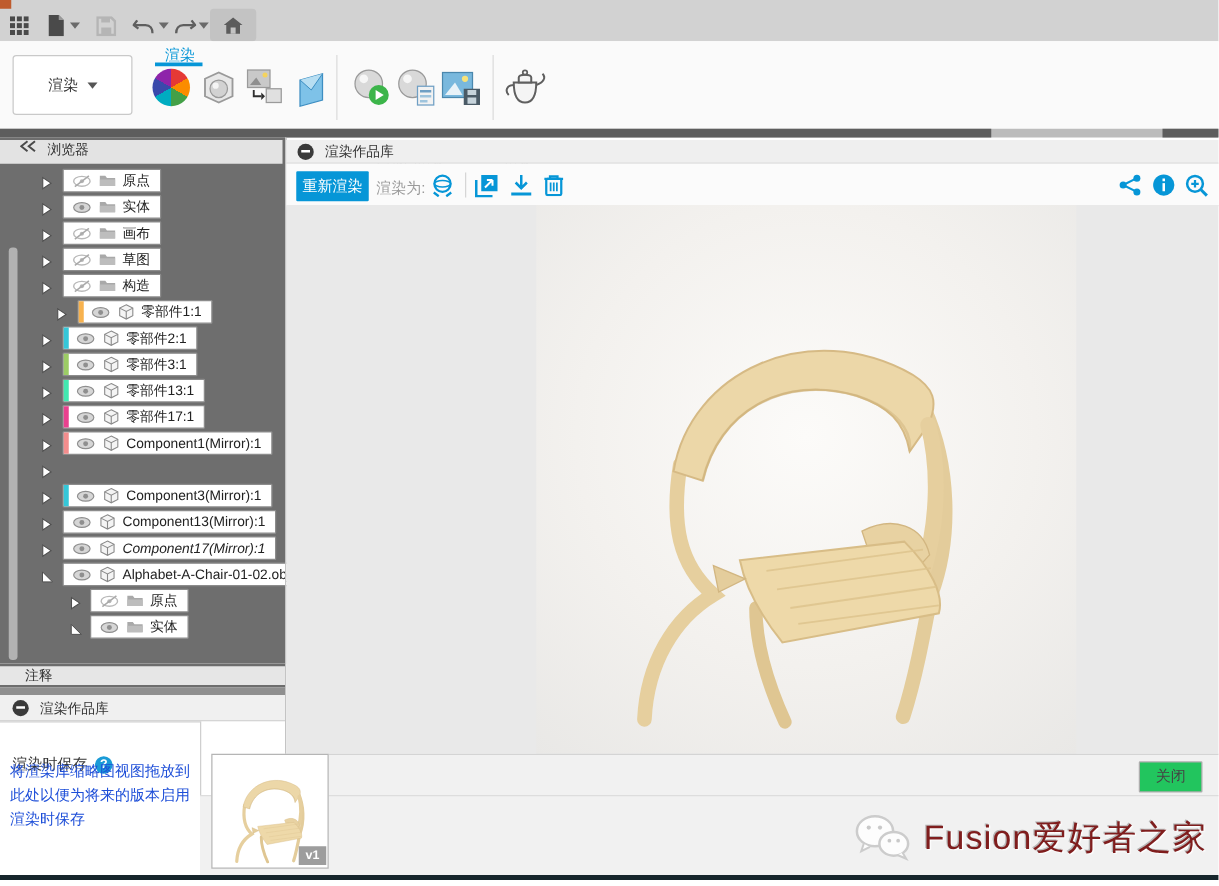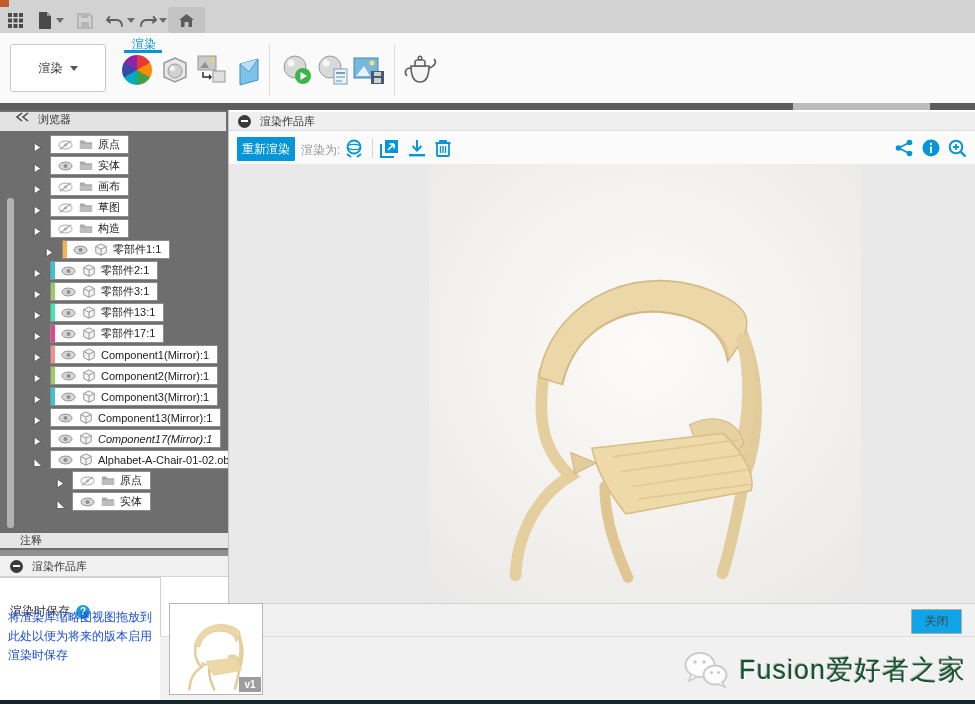--- a/index.html
+++ b/index.html
@@ -69,29 +69,29 @@
   .btn-rerender{left:8px;top:6px;position:absolute;width:58px;height:24px;background:#0696d7;color:#fff;font-size:12px;
                 display:flex;align-items:center;justify-content:center;border-radius:1px;}
   .renderas{left:72px;top:11px;position:absolute;font-size:12px;color:#9a9a9a;}
   .tb-icon{position:absolute;top:7px;width:20px;height:20px;display:flex;align-items:center;justify-content:center;}
   .tb-sep{left:143px;top:7px;position:absolute;width:1px;height:20px;background:#d6d6d6;}
   .img-area{left:229px;top:164px;width:746px;height:439px;background:#e9e9e9;}
   .photo{left:200px;top:0;position:absolute;width:432px;height:439px;
          background:radial-gradient(circle at 50% 42%, #fcfbf9 0%, #f3f1ee 55%, #e9e8e6 100%);}
   .chair-large{position:absolute;left:35px;top:38px;width:345px;height:382px;}
   .gal-bottombar{left:229px;top:603px;width:746px;height:33px;background:#f1f1f1;border-top:1px solid #d4d4d4;}
-  .btn-close{position:absolute;right:13px;top:5px;width:49px;height:23px;background:#0ea5e9;border:1px solid #adadad;
+  .btn-close{position:absolute;right:13px;top:5px;width:49px;height:23px;background:#22c55e;border:1px solid #adadad;
              font-size:12px;color:#444;display:flex;align-items:center;justify-content:center;border-radius:1px;}
   .bottom-strip{left:160px;top:636px;width:815px;height:64px;background:#f1f1f1;border-top:1px solid #dddddd;}
   .thumb-card{left:169px;top:603px;width:94px;height:92px;background:#fff;border:1px solid #b5b5b5;box-sizing:border-box;}
   .thumb-chair{position:absolute;left:7px;top:3px;width:78px;height:84px;}
   .v-badge{position:absolute;right:1px;bottom:2px;width:22px;height:15px;background:#9d9d9d;color:#fff;
            font-size:10px;font-weight:bold;display:flex;align-items:center;justify-content:center;}
   .watermark{left:683px;top:641px;width:292px;height:58px;display:flex;align-items:center;gap:10px;}
-  .wm-text{font-size:27px;color:#14532d;text-shadow:-1px -1px 0 #b7b7b7, 1px 1px 1px #ffffff;letter-spacing:1px;}
+  .wm-text{font-size:27px;color:#7f1d1d;text-shadow:-1px -1px 0 #b7b7b7, 1px 1px 1px #ffffff;letter-spacing:1px;}
   .bottom-line{left:0;top:700px;width:975px;height:4px;background:#16262c;}
 </style>
 </head>
 <body>
 
 <svg width="0" height="0" style="position:absolute">
   <symbol id="chairSym" viewBox="0 0 300 360">
     <path d="M247 118 C 266 160 268 215 252 258 C 246 290 240 322 231 350" fill="none" stroke="#e3cc9b" stroke-width="11" stroke-linecap="round"></path>
     <path d="M63 160 C 56 205 62 235 88 258 C 58 276 38 310 36 352" fill="none" stroke="#e6cf9e" stroke-width="11" stroke-linecap="round"></path>
     <path d="M120 268 C 120 300 132 332 142 354" fill="none" stroke="#dfc692" stroke-width="10" stroke-linecap="round"></path>
@@ -491,36 +491,20 @@
                 <path d="M2 4 L8 7 L14 4 M8 7 L8 14" fill="none" stroke="#8a8a8a"></path>
               </svg>
             </span>
             <span class="tlabel">Component1(Mirror):1</span>
           </span>
         </div>
         <div class="trow" style="top: 234px;">
           <span class="tarrow" style="left:33px"><svg width="9" height="11" viewBox="0 0 8 10">
               <path d="M1 1 L7 5 L1 9 Z" fill="#fff" stroke="#4f4f4f" stroke-width="0.8"></path>
             </svg></span>
-          <span class="tchip" style="left:50px">
-            <span class="cbar" style="background:#9ccc65"></span>
-            <span class="teye">
-              <svg width="15" height="10" viewBox="0 0 16 10">
-                <ellipse cx="8" cy="5" rx="7" ry="4.2" fill="#d6d6d6" stroke="#8f8f8f"></ellipse>
-                <circle cx="8" cy="5" r="2.1" fill="#8f8f8f"></circle>
-              </svg>
-            </span>
-            <span class="tico">
-              <svg width="14" height="14" viewBox="0 0 16 16">
-                <path d="M8 1 L14 4 L14 11 L8 14 L2 11 L2 4 Z" fill="#f4f4f4" stroke="#8a8a8a"></path>
-                <path d="M2 4 L8 7 L14 4 M8 7 L8 14" fill="none" stroke="#8a8a8a"></path>
-              </svg>
-            </span>
-            <span class="tlabel">Component2(Mirror):1</span>
-          </span>
         </div>
         <div class="trow" style="top: 255px;">
           <span class="tarrow" style="left:33px"><svg width="9" height="11" viewBox="0 0 8 10">
               <path d="M1 1 L7 5 L1 9 Z" fill="#fff" stroke="#4f4f4f" stroke-width="0.8"></path>
             </svg></span>
           <span class="tchip" style="left:50px">
             <span class="cbar" style="background:#35c7d8"></span>
             <span class="teye">
               <svg width="15" height="10" viewBox="0 0 16 10">
                 <ellipse cx="8" cy="5" rx="7" ry="4.2" fill="#d6d6d6" stroke="#8f8f8f"></ellipse>

